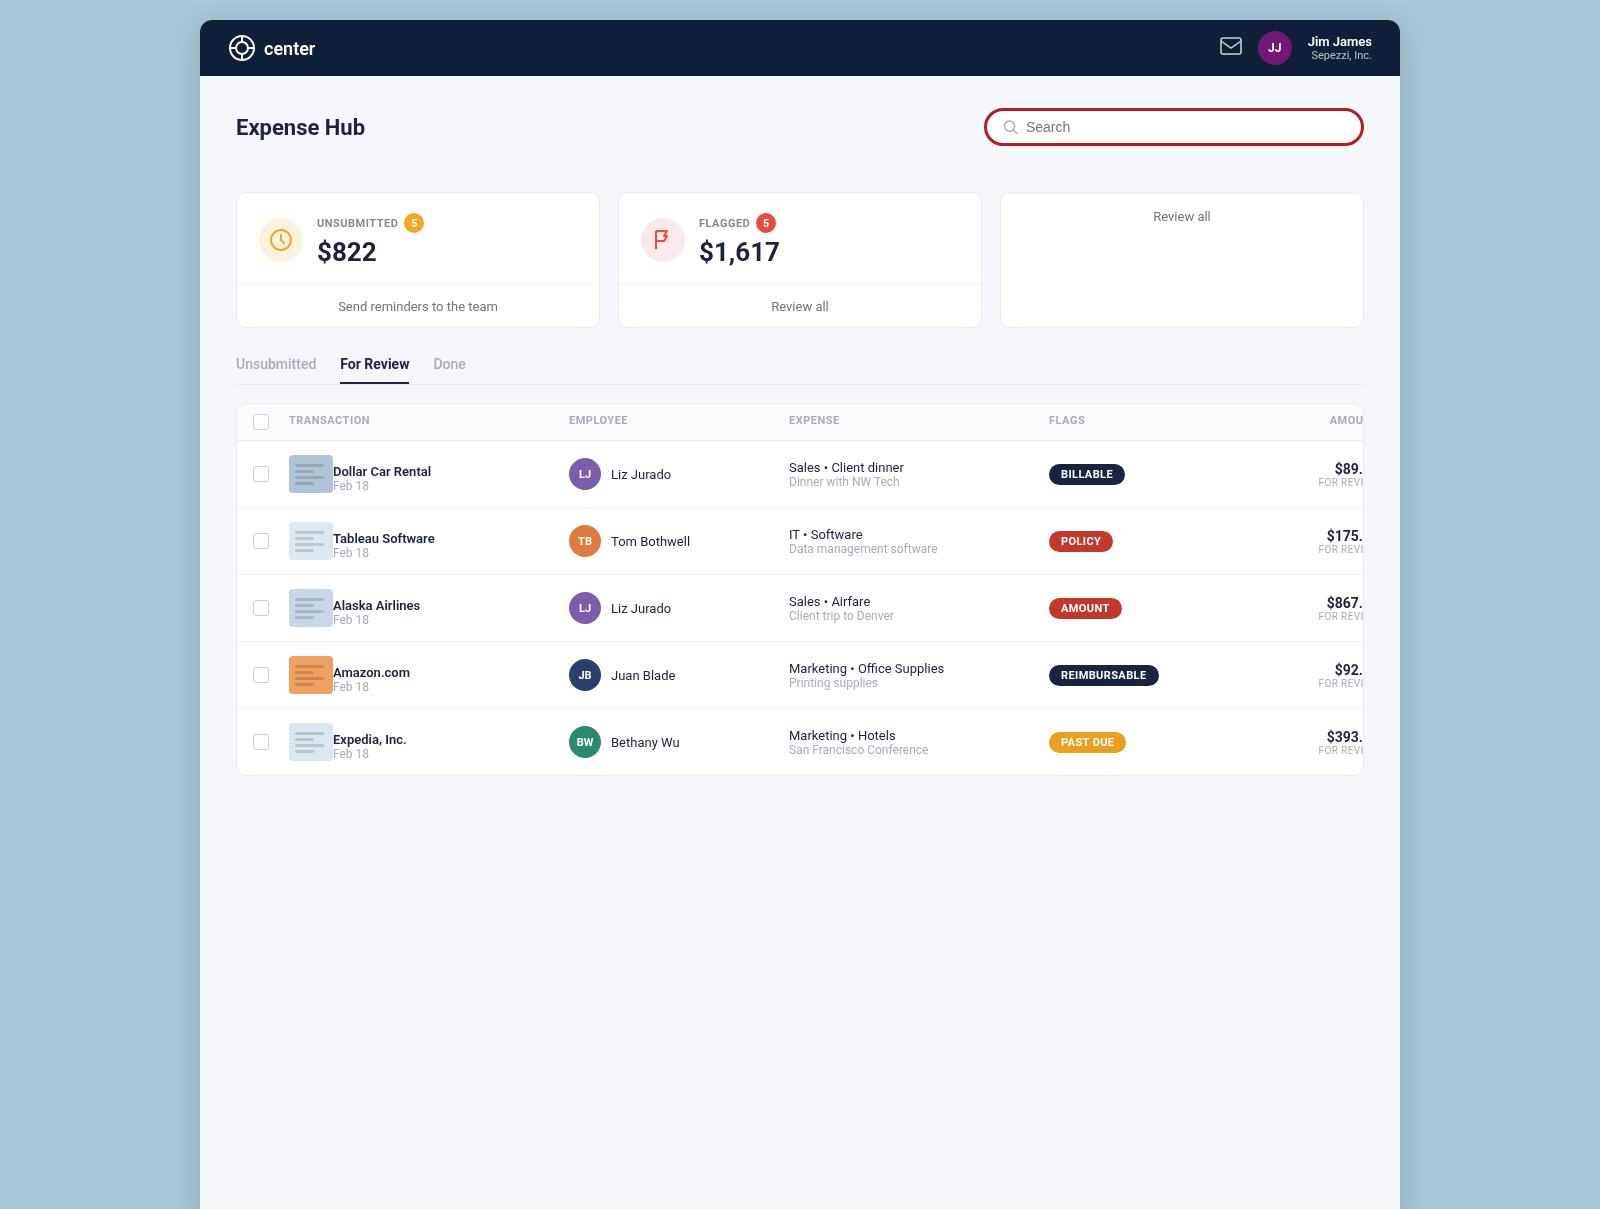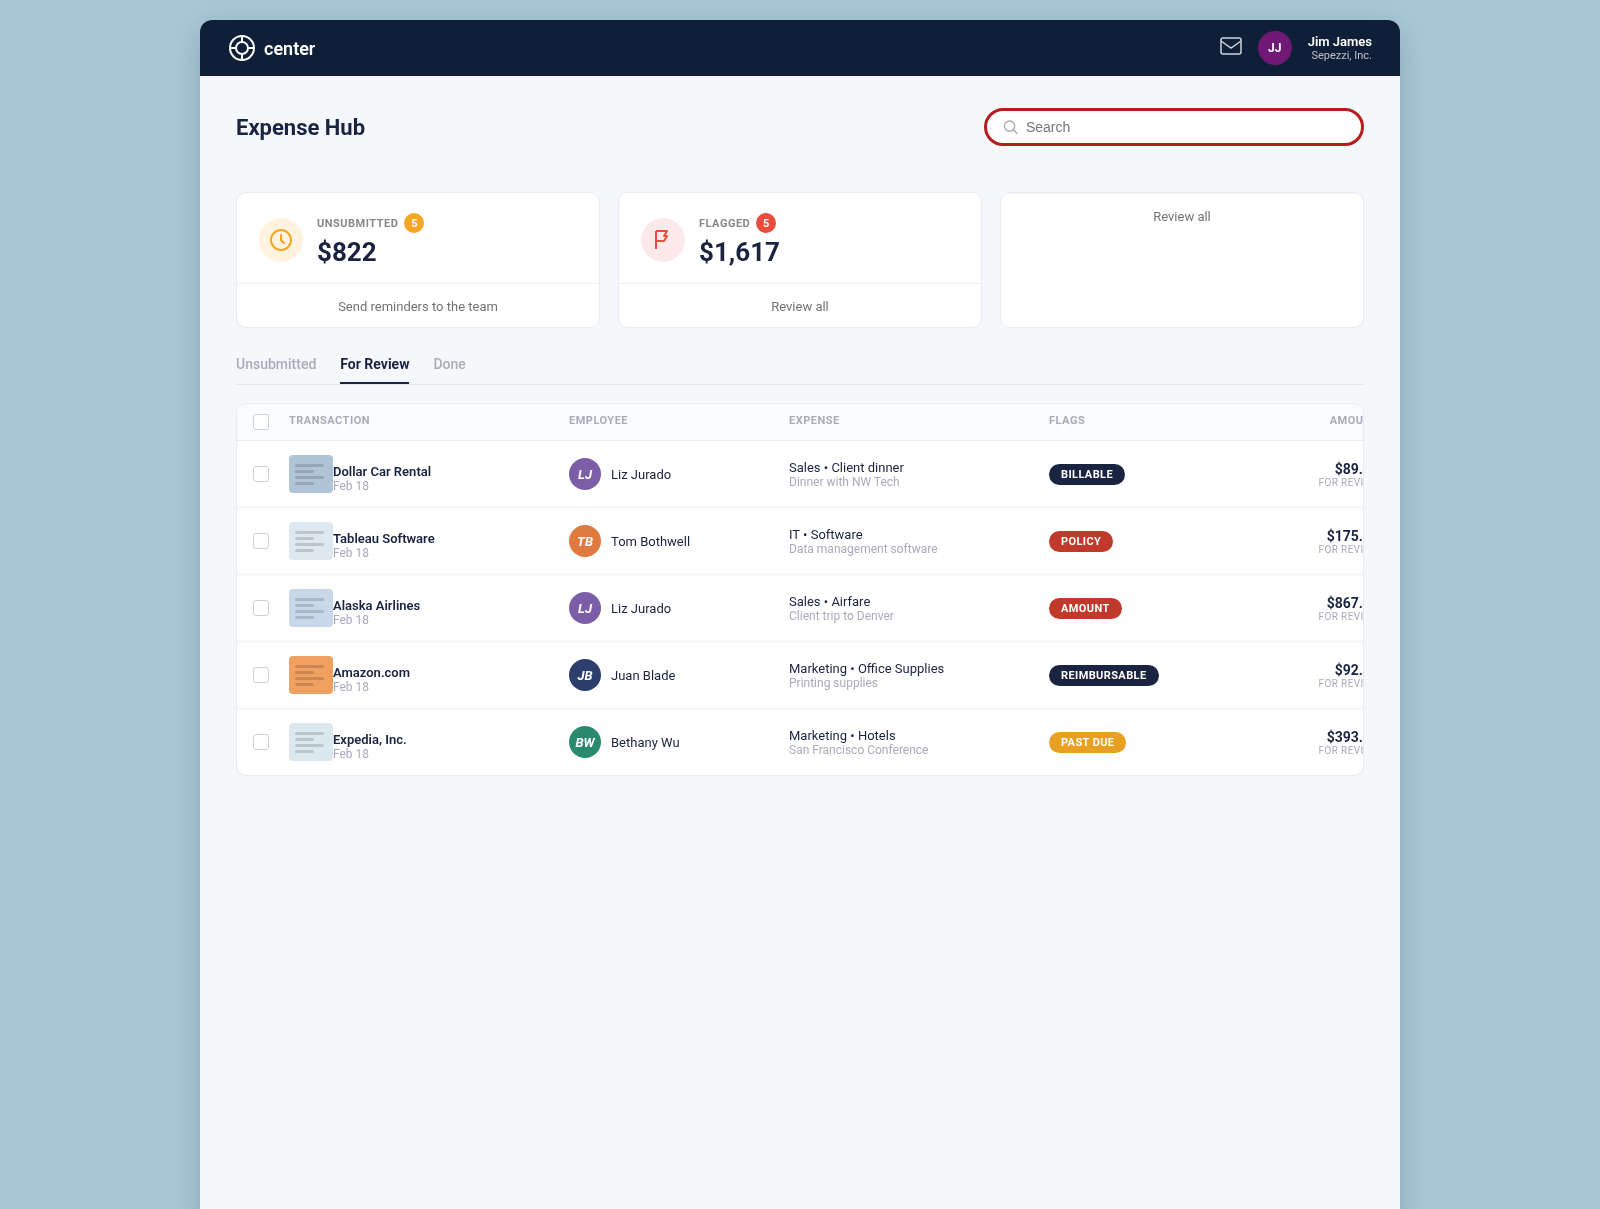--- a/index.html
+++ b/index.html
@@ -278,25 +278,24 @@
       align-items: center;
       gap: 10px;
     }
     .emp-avatar {
       width: 32px;
       height: 32px;
       border-radius: 50%;
       display: flex;
       align-items: center;
       justify-content: center;
-      font-size: 13px;
+      font-size: 11px;
       font-weight: 700;
       color: #fff;
       flex-shrink: 0;
-      font-style: italic;
     }
     .emp-name {
       font-size: 13px;
       color: #1a2340;
     }
     .expense-cell {}
     .expense-cat {
       font-size: 13px;
       color: #1a2340;
     }

